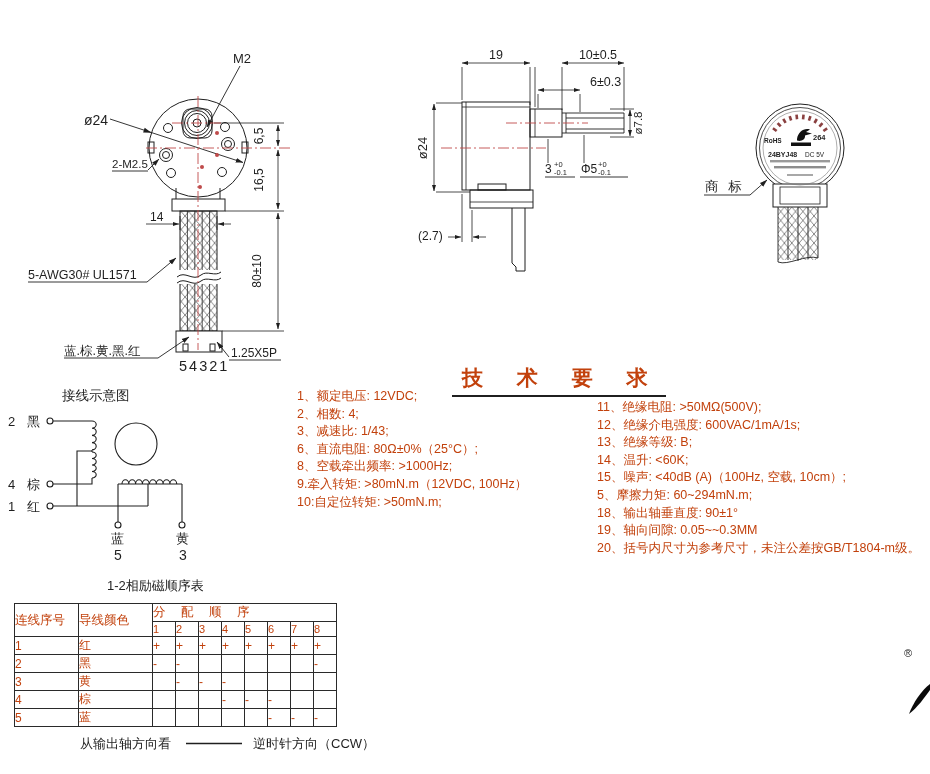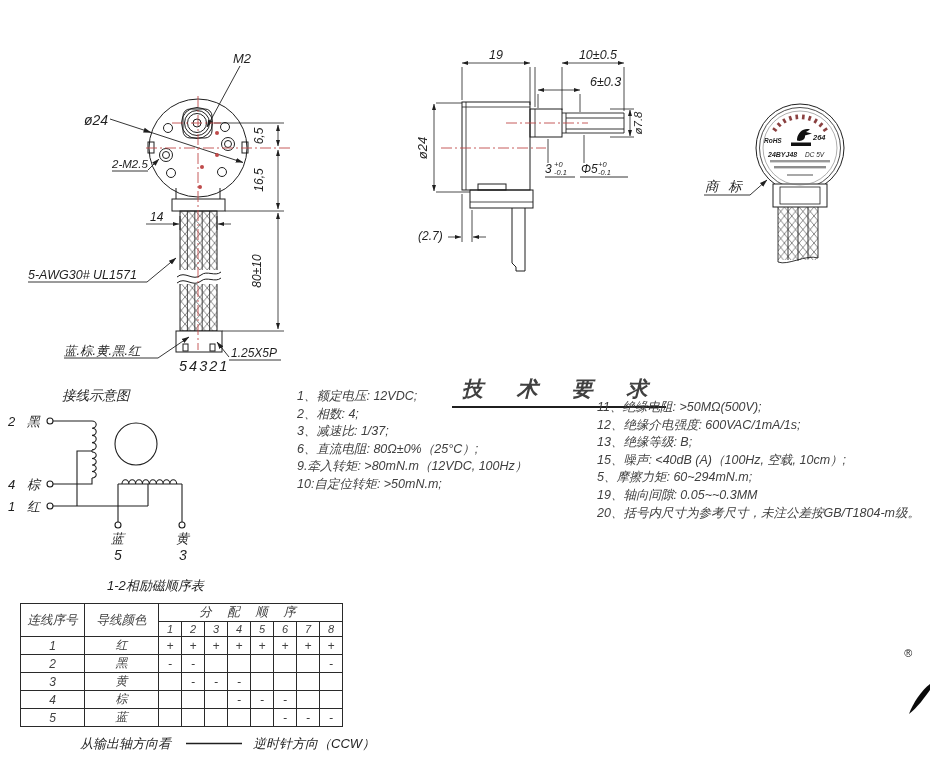--- a/index.html
+++ b/index.html
@@ -1,27 +1,27 @@
 <!DOCTYPE html>
 <html><head>
 <meta charset="utf-8">
 <style>
   html,body{margin:0;padding:0;background:#e8e8e8;}
   .page{position:relative;width:930px;height:774px;background:#ffffff;overflow:hidden;
-        font-family:"Liberation Sans","DejaVu Sans",sans-serif;color:#404040;font-style:italic;}
+        font-family:"Liberation Sans","DejaVu Sans",sans-serif;color:#c2410c;}
   .page svg{position:absolute;left:0;top:0;}
   svg text{font-family:"Liberation Sans","DejaVu Sans",sans-serif;fill:#1f1f1f;}
-  .tech-title{position:absolute;left:452px;top:375px;font-size:21px;font-weight:bold;
+  .tech-title{position:absolute;left:452px;top:364px;font-size:21px;font-weight:bold;
               letter-spacing:14px;border-bottom:2px solid #1f1f1f;padding:0 4px 3px 10px;white-space:nowrap;}
   .tech-col{position:absolute;font-size:12.5px;}
   .tech-col div{white-space:nowrap;line-height:17.6px;height:17.6px;}
   .tech-left{left:297px;top:388px;}
   .tech-right{left:597px;top:399px;}
-  table.seq{position:absolute;left:20px;top:603px;border-collapse:collapse;table-layout:fixed;
-            font-size:12px;text-align:center;}
+  table.seq{position:absolute;left:14px;top:603px;border-collapse:collapse;table-layout:fixed;
+            font-size:12px;text-align:left;}
   table.seq td,table.seq th{border:1px solid #2a2a2a;padding:0;font-weight:normal;overflow:hidden;}
   table.seq .h1{height:18px;font-size:12.5px;letter-spacing:6px;}
   table.seq .h2 td{height:14px;font-size:11px;}
   table.seq .dr td{height:16.6px;}
   .c-no{width:64px;} .c-col{width:74px;} .c-s{width:23px;}
 </style>
 </head>
 <body>
 
 <div class="page">
@@ -250,32 +250,35 @@
   </g>
   <text x="904" y="657" font-size="11" fill="#1f1f1f">®</text>
   <path d="M930,684 C921,691 913,703 909,714 C917,708 925,697 930,690 Z" fill="#0a0a0a"></path>
 </svg>
 
 <div class="tech-title">技 术 要 求</div>
 
 <div class="tech-col tech-left">
   <div>1、额定电压: 12VDC;</div>
   <div>2、相数: 4;</div>
-  <div>3、减速比: 1/37;</div>
+  <div>3、减速比: 1/43;</div>
   <div>6、直流电阻: 80Ω±0%（25°C）;</div>
+  <div>8、空载牵出频率: &gt;1000Hz;</div>
   <div>9.牵入转矩: &gt;80mN.m（12VDC, 100Hz）</div>
   <div>10:自定位转矩: &gt;50mN.m;</div>
 </div>
 
 <div class="tech-col tech-right">
   <div>11、绝缘电阻: &gt;50MΩ(500V);</div>
   <div>12、绝缘介电强度: 600VAC/1mA/1s;</div>
   <div>13、绝缘等级: B;</div>
+  <div>14、温升: &lt;60K;</div>
   <div>15、噪声: &lt;40dB (A)（100Hz, 空载, 10cm）;</div>
   <div>5、摩擦力矩: 60~294mN.m;</div>
+  <div>18、输出轴垂直度: 90±1°</div>
   <div>19、轴向间隙: 0.05~~0.3MM</div>
   <div>20、括号内尺寸为参考尺寸，未注公差按GB/T1804-m级。</div>
 </div>
 
 <table class="seq">
   <colgroup>
     <col class="c-no">
         <col class="c-col">
     <col class="c-s">
         <col class="c-s">

